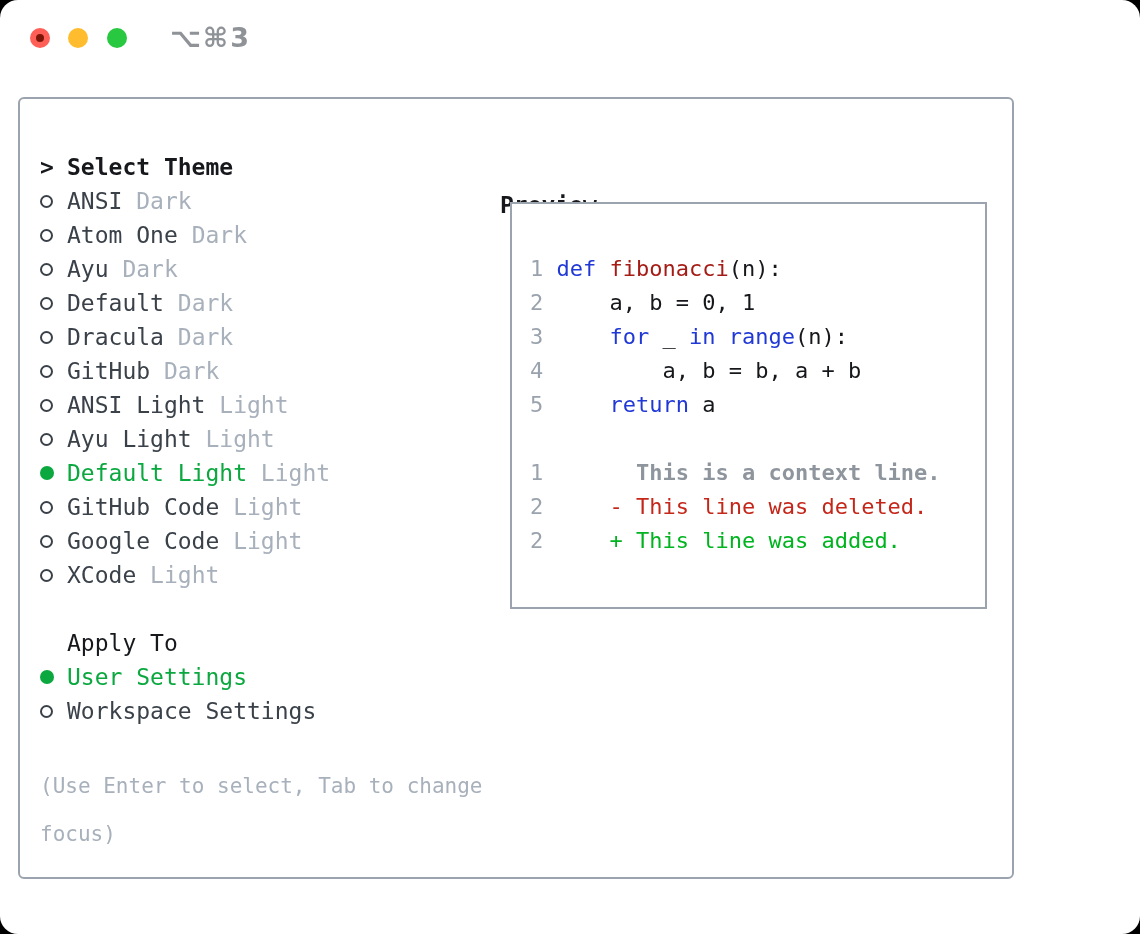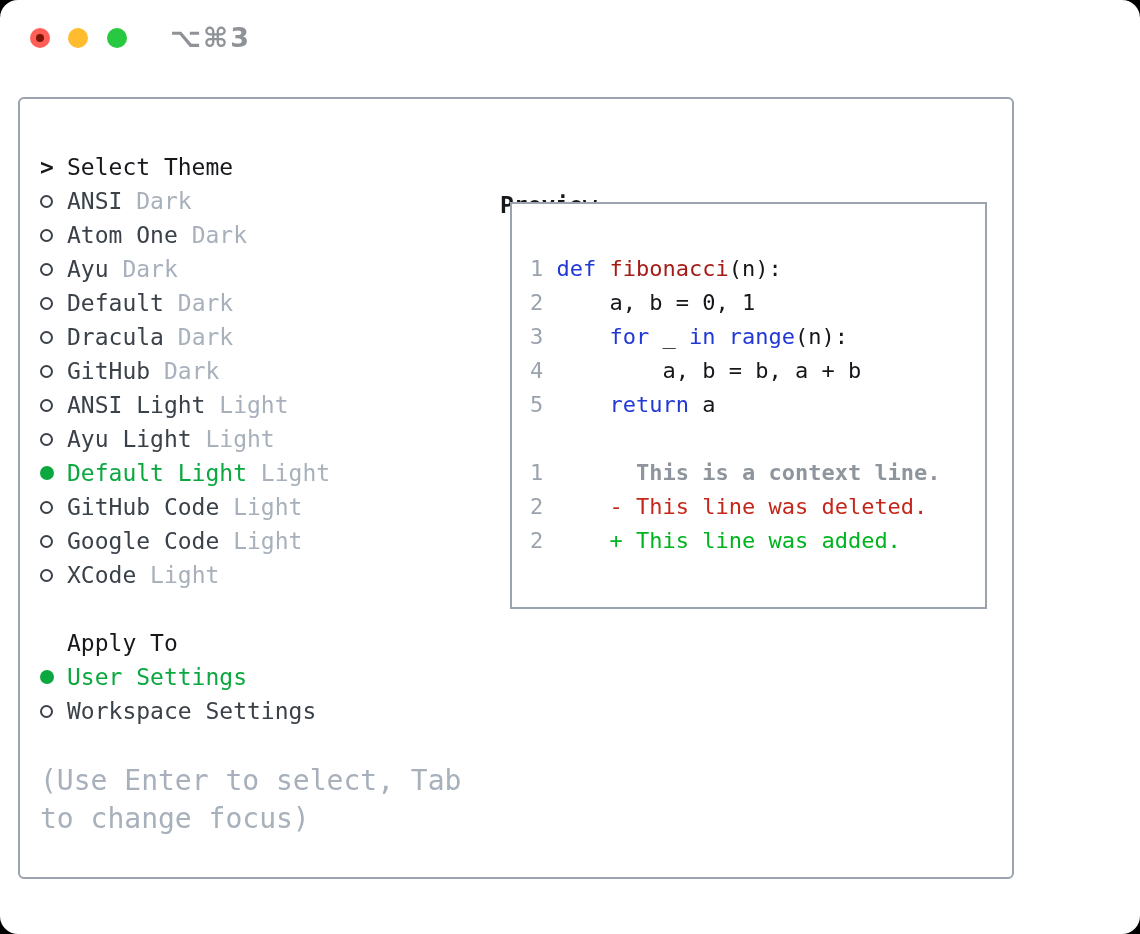--- a/index.html
+++ b/index.html
@@ -26,29 +26,29 @@
   .main-box {
     position:absolute; left:18px; top:97px; width:996px; height:782px;
     border:2px solid var(--border,#9ba4ae); border-radius:6px; background:#fff;
   }
 
   
   .left-col { position:absolute; left:20px; top:51px; width:445px; font-size:23px; }
   .row { height:34px; display:flex; align-items:center; white-space:pre; }
   .gutter { display:inline-flex; width:27px; flex:0 0 27px; align-items:center; }
   .prompt { font-weight:bold; color:var(--header-text,#16181c); }
-  .title-text { font-weight:normal; color:var(--header-text,#16181c); }
+  .title-text { font-weight:bold; color:var(--header-text,#16181c); }
   .subtitle-text { color:var(--header-text,#16181c); }
   .radio-ring { width:13px; height:13px; border:2px solid var(--item-text,#3a4149); border-radius:50%; }
   .radio-dot  { width:14px; height:14px; border-radius:50%; background:var(--selected-green,#0aa83f); }
   .item-label { color:var(--item-text,#3a4149); }
   .row.selected .item-label { color:var(--selected-green,#0aa83f); }
   .item-tag { color:var(--tag-text,#a7b0bb); }
   .spacer { height:34px; }
-  .hint { color:var(--hint-text,#a7b0bb); line-height:38px; font-size:28px; }
+  .hint { color:var(--hint-text,#a7b0bb); line-height:48px; font-size:21px; }
 
   
   .preview-title { position:absolute; left:480px; top:51px; height:34px; line-height:34px;
                    font-size:23px; font-weight:bold; color:var(--header-text,#16181c);margin-top:38px; }
   .preview-box {
     position:absolute; left:490px; top:103px; width:477px; height:407px;
     border:2px solid var(--border,#9ba4ae); background:#fff;
     padding:48px 0 0 18px; overflow:hidden;
   }
   .pline { height:34px; line-height:34px; font-size:22px; white-space:pre; }

